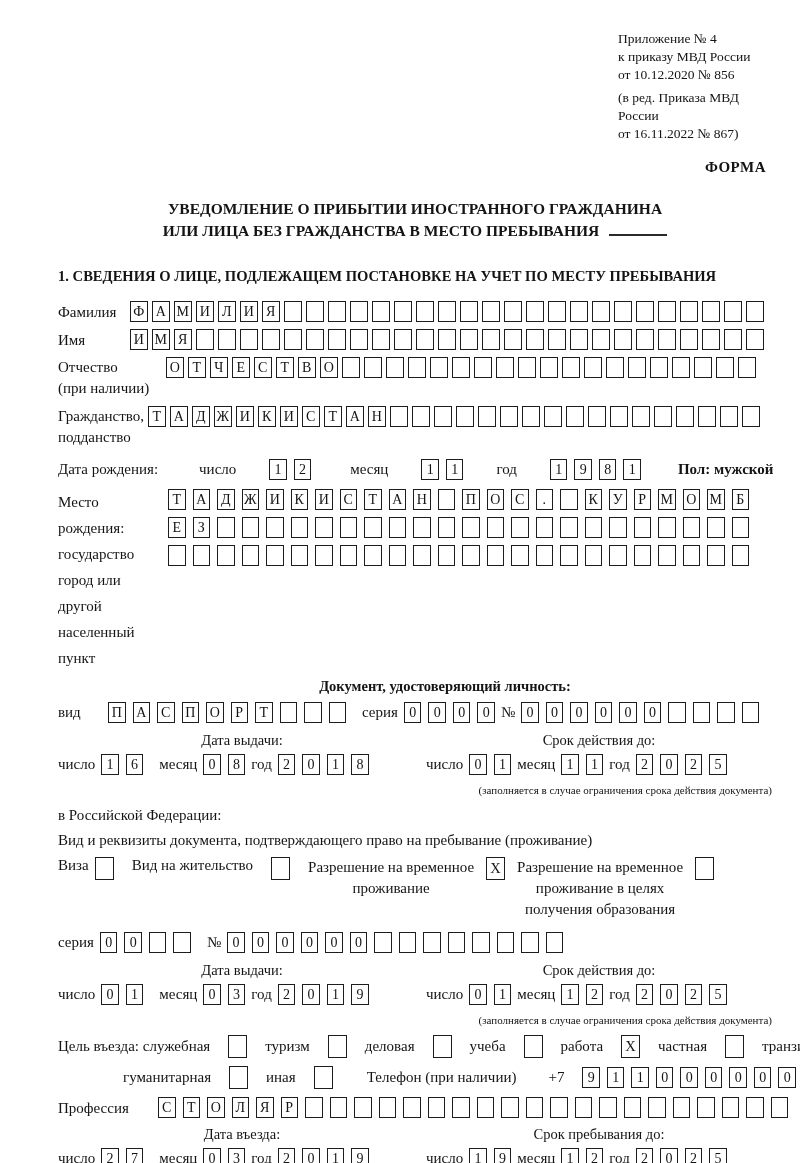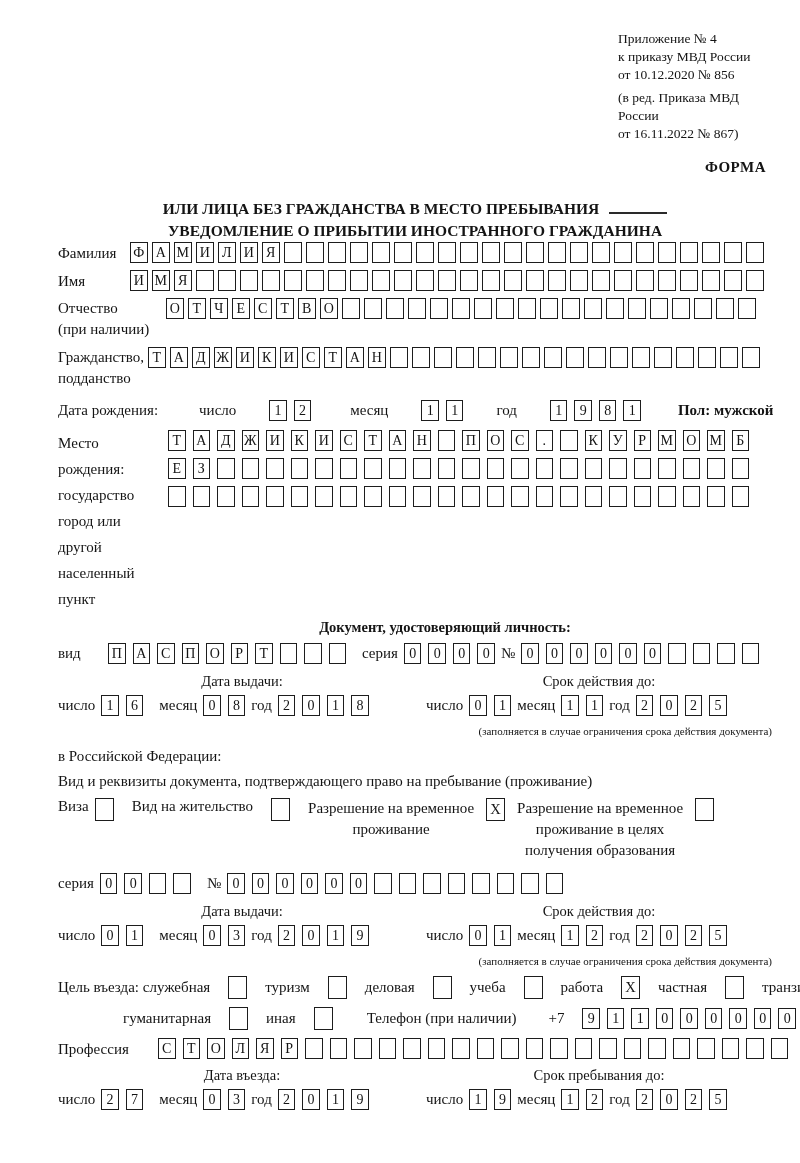--- a/index.html
+++ b/index.html
@@ -79,26 +79,27 @@
     <div>от 10.12.2020 № 856</div>
     <div class="edition">
       <div>(в ред. Приказа МВД России</div>
       <div>от 16.11.2022 № 867)</div>
     </div>
   </div>
 
   <div class="forma">ФОРМА</div>
 
   <div class="title">
+    <div>УВЕДОМЛЕНИЕ О ПРИБЫТИИ ИНОСТРАННОГО ГРАЖДАНИНА</div>
     <div>
       <span>ИЛИ ЛИЦА БЕЗ ГРАЖДАНСТВА В МЕСТО ПРЕБЫВАНИЯ</span><span class="title-underline"></span>
     </div>
-    <div>УВЕДОМЛЕНИЕ О ПРИБЫТИИ ИНОСТРАННОГО ГРАЖДАНИНА</div>
-  </div>
-
+  </div>
+
+  <div class="sec-heading">1. СВЕДЕНИЯ О ЛИЦЕ, ПОДЛЕЖАЩЕМ ПОСТАНОВКЕ НА УЧЕТ ПО МЕСТУ ПРЕБЫВАНИЯ</div>
 
   <div class="frow">
     <div class="flabel w72">Фамилия</div>
     <div class="cells">
         <span class="cell">Ф</span>
         <span class="cell">А</span>
         <span class="cell">М</span>
         <span class="cell">И</span>
         <span class="cell">Л</span>
         <span class="cell">И</span>

